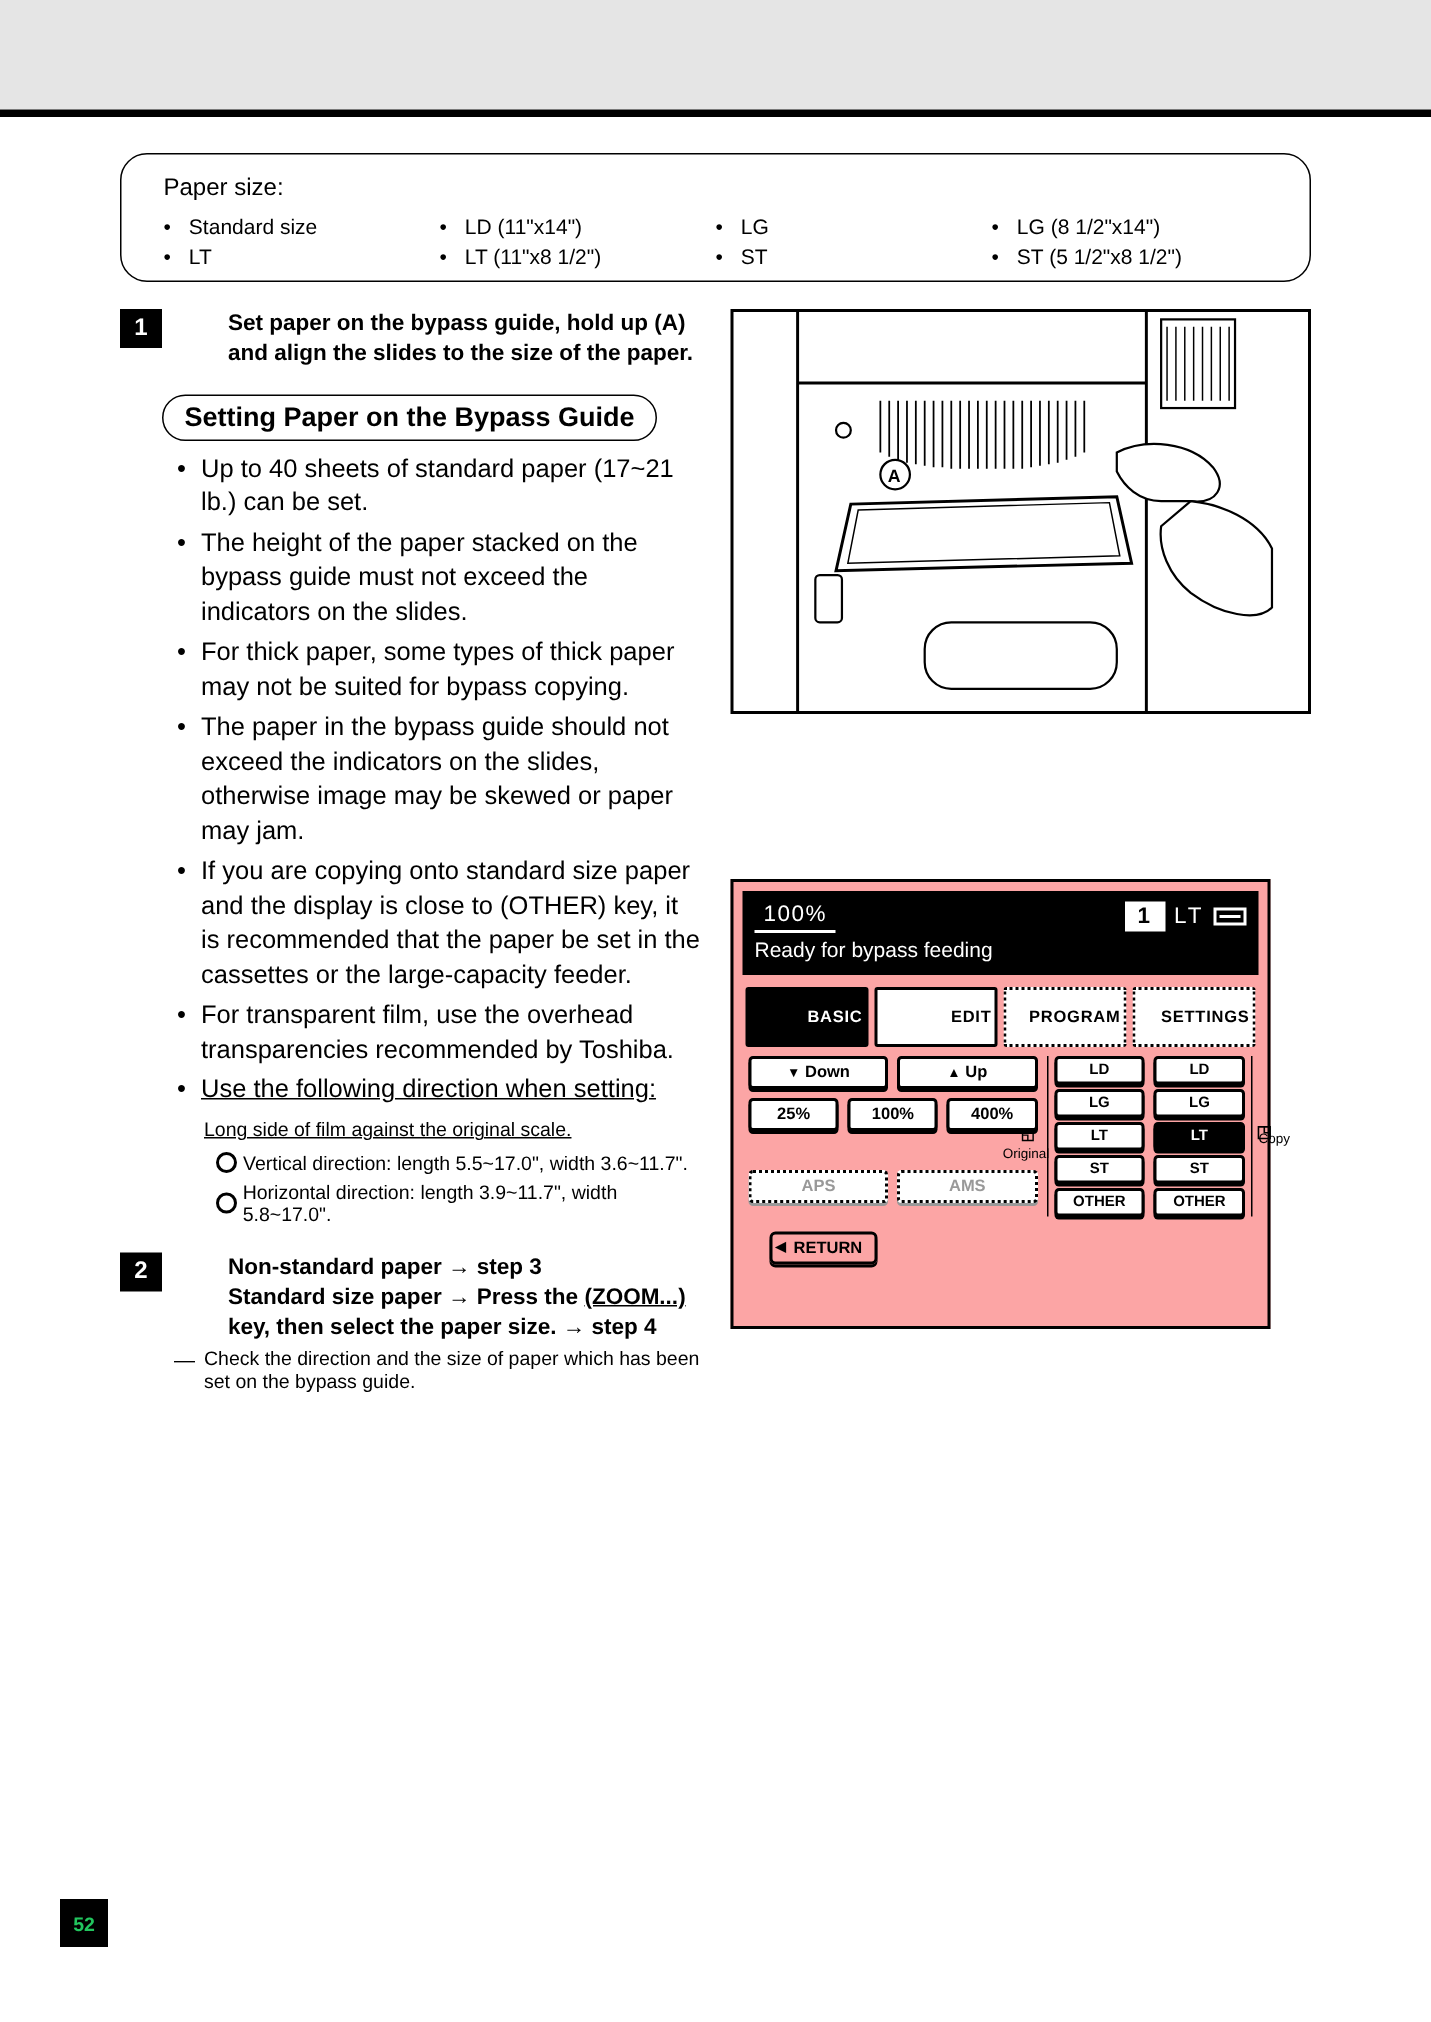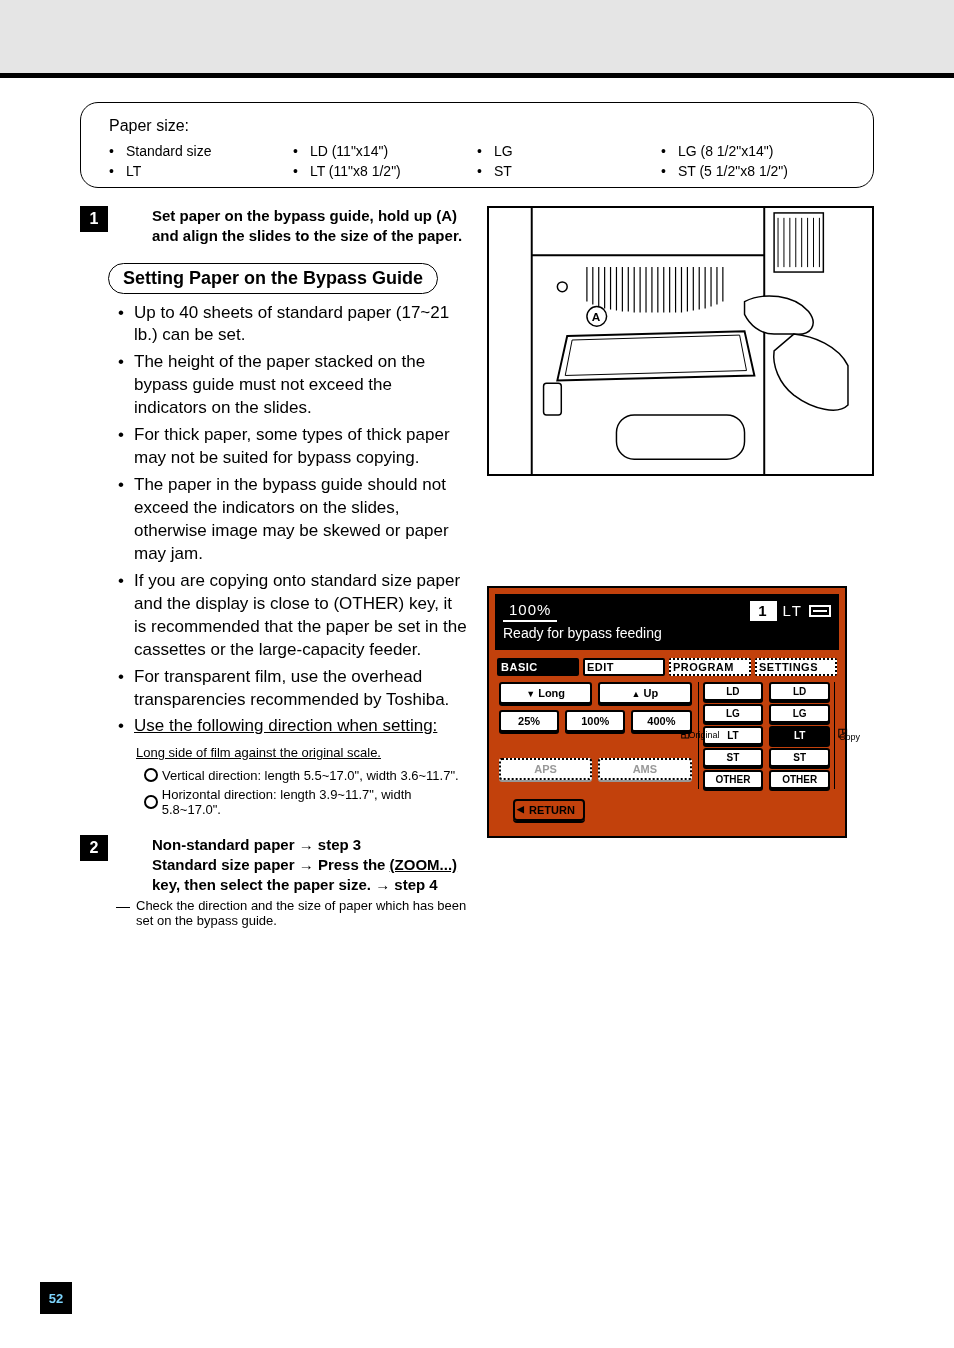--- a/index.html
+++ b/index.html
@@ -49,39 +49,39 @@
     .link-text { text-decoration: underline; }
     
     .printer-illus {
       border: 2px solid #000; height: 270px; width: 100%;
       position: relative; background: #fff; margin-bottom: 20px;
       overflow: hidden;
     }
     .printer-illus svg { width: 100%; height: 100%; }
     
     .lcd-panel {
-      border: 2px solid #000; width: 360px; height: 252px;
-      background: #c2410c; position: relative; padding: 6px;
+      border: 2px solid #000; width: 360px; height: 300px;
+      background: #fca5a5; position: relative; padding: 6px;
       font-family: Arial, sans-serif;
     }
     .lcd-top {
       background: #000; color: #fff; padding: 6px 8px 8px 8px;
       font-size: 14px; line-height: 1.3;
     }
     .lcd-top-row1 { display: flex; justify-content: space-between; align-items: center; margin-bottom: 2px; }
     .lcd-pct { border-bottom: 2px solid #fff; padding: 0 6px; font-size: 15px; letter-spacing: 1px;}
     .lcd-right-ind { display: flex; align-items: center; gap: 6px; font-size: 15px; letter-spacing: 2px;}
     .lcd-count-box { background:#fff; color:#000; padding: 0 8px; font-weight: bold; }
     .lcd-paper-ic { width: 22px; height: 12px; border: 2px solid #fff; position: relative; }
     .lcd-paper-ic::after { content:""; position:absolute; left:2px; right:2px; top:3px; height:2px; background:#fff;}
     
     .lcd-tabs { display: flex; gap: 4px; margin: 8px 0 6px 0; padding: 0 2px;}
     .lcd-tab {
-      flex: 1; text-align: left; font-size: 11px; font-weight: bold;
-      border: 2px solid #000; border-radius: 2px; padding: 1px 2px;
+      flex: 1; text-align: right; font-size: 11px; font-weight: bold;
+      border: 2px solid #000; border-radius: 2px; padding: 12px 2px;
       background: #fff; letter-spacing: 0.5px;
     }
     .lcd-tab.active { background: #000; color: #fff; }
     .lcd-tab.dotted { border-style: dotted; }
     
     .lcd-body { display: flex; padding: 0 4px 4px 4px; gap: 6px; }
     .lcd-left { flex: 1.4; display: flex; flex-direction: column; gap: 6px; }
     .lcd-btn-row { display: flex; gap: 6px; }
     .lcd-btn {
       flex: 1; border: 2px solid #000; border-radius: 3px;
@@ -106,22 +106,22 @@
     
     .lcd-return { margin: 6px 0 0 18px; }
     .return-btn {
       display: inline-block; border: 2px solid #000; border-radius: 4px;
       font-size: 11px; font-weight: bold; padding: 3px 8px 3px 14px;
       box-shadow: 0 2px 0 #000; position: relative;
     }
     .return-btn::before { content:"◀"; position:absolute; left:2px; top:3px; font-size:9px; }
     
     .page-num {
-      position: absolute; bottom: 34px; left: 40px;
-      width: 32px; height: 32px; background: #000; color: #7dd3fc;
+      position: absolute; bottom: 50px; left: 40px;
+      width: 32px; height: 32px; background: #000; color: #22c55e;
       display: flex; align-items: center; justify-content: center;
       font-weight: bold; font-size: 13px;
     }
     
     .note-dash { display:flex; gap:6px; padding-left: 36px; margin-top: 2px;}
     .note-dash span:first-child { font-weight: normal;}
   </style>
 </head>
 <body>
 
@@ -248,42 +248,42 @@
         </div>
         <div class="lcd-tabs">
           <div class="lcd-tab active">BASIC</div>
           <div class="lcd-tab">EDIT</div>
           <div class="lcd-tab dotted">PROGRAM</div>
           <div class="lcd-tab dotted">SETTINGS</div>
         </div>
         <div class="lcd-body">
           <div class="lcd-left">
             <div class="lcd-btn-row">
-              <div class="lcd-btn"><span class="tri">▼</span> <span>Long</span></div>
+              <div class="lcd-btn"><span class="tri">▼</span> <span>Down</span></div>
               <div class="lcd-btn"><span class="tri">▲</span> <span>Up</span></div>
             </div>
             <div class="lcd-btn-row">
               <div class="lcd-btn">25%</div>
               <div class="lcd-btn">100%</div>
               <div class="lcd-btn">400%</div>
             </div>
             <div class="lcd-btn-row" style="margin-top:20px;">
               <div class="lcd-btn faded">APS</div>
               <div class="lcd-btn faded">AMS</div>
             </div>
           </div>
           <div class="lcd-sizes">
             <div class="lcd-size-col bracket-left" style="position:relative;">
               <span class="orig-icon" style="left:-18px; top:46px; font-size:10px;">◱</span>
               <div class="size-btn">LD</div>
               <div class="size-btn">LG</div>
               <div class="size-btn">LT</div>
               <div class="size-btn">ST</div>
               <div class="size-btn">OTHER</div>
-              <span style="font-size:9px; position:absolute; left:-30px; top:48px;margin-left:20px;">Original</span>
+              <span style="font-size:9px; position:absolute; left:-30px; top:60px;">Original</span>
             </div>
             <div class="lcd-size-col bracket-right" style="position:relative;">
               <div class="size-btn">LD</div>
               <div class="size-btn">LG</div>
               <div class="size-btn selected">LT</div>
               <div class="size-btn">ST</div>
               <div class="size-btn">OTHER</div>
               <span style="font-size:9px; position:absolute; right:-26px; top:50px;">Copy</span>
               <span class="orig-icon" style="right:-14px; top:44px; font-size:11px;">◳</span>
             </div>

